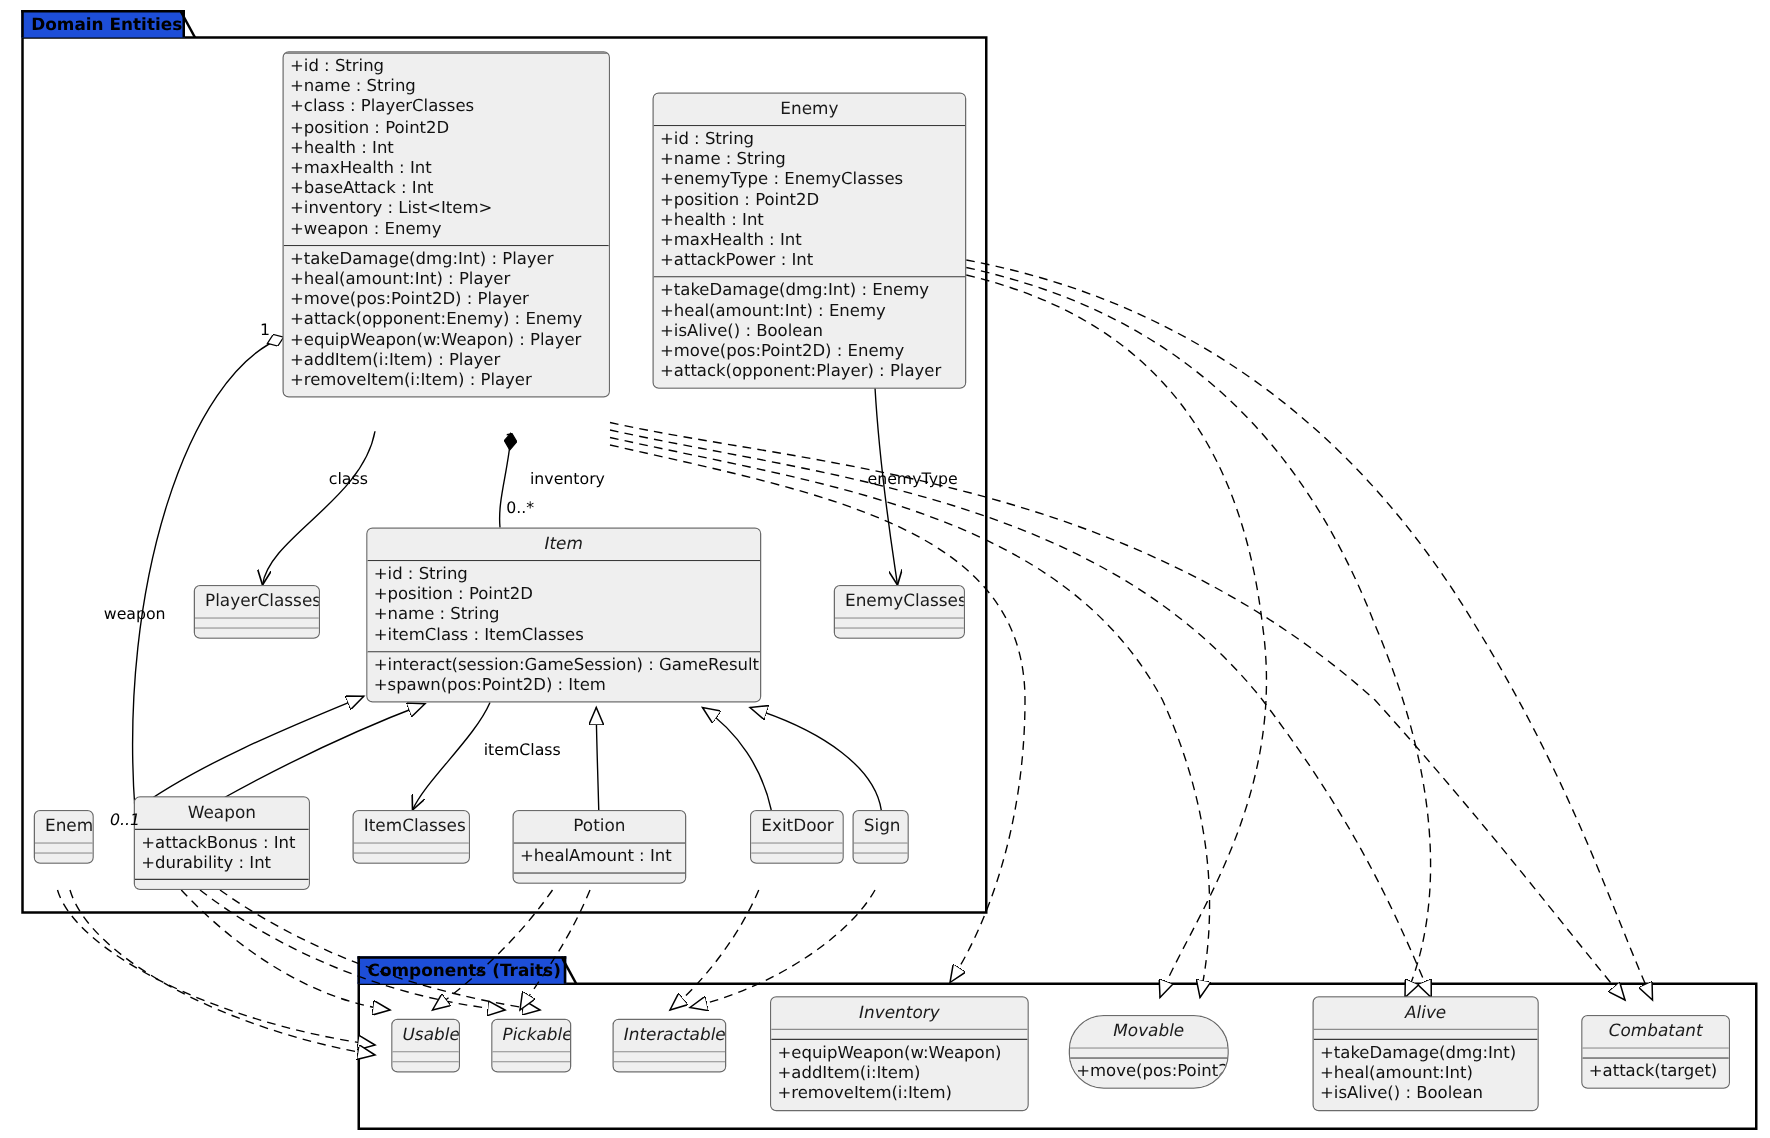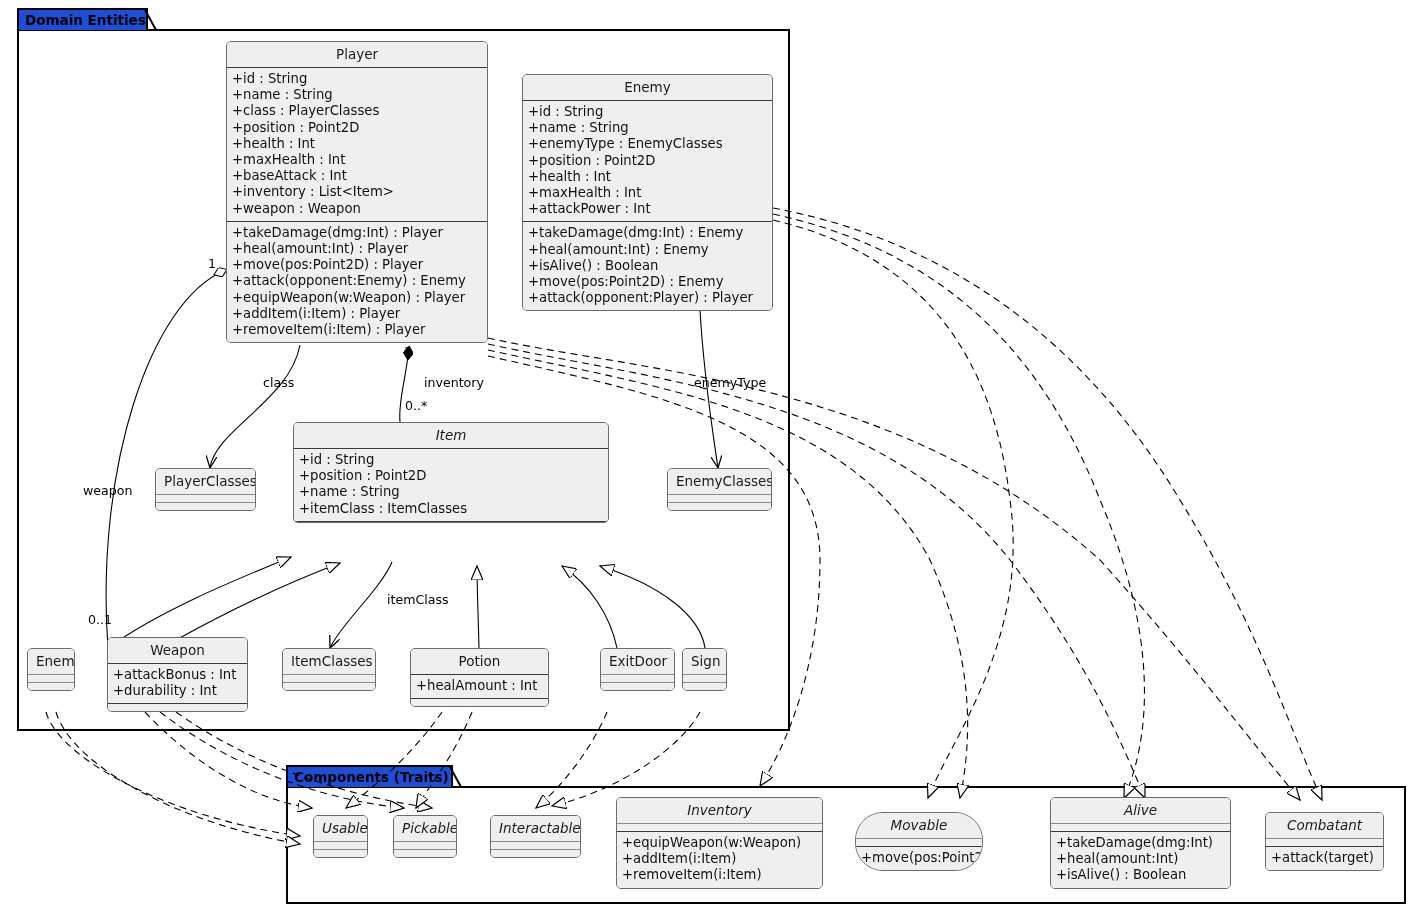--- a/index.html
+++ b/index.html
@@ -113,32 +113,31 @@
       <path d="M442,712 C410,758 370,790 346,808" marker-end="url(#hollowTri)"></path>
       <path d="M472,712 C452,760 428,788 416,808" marker-end="url(#hollowTri)"></path>
 
       <path d="M607,712 C590,752 560,788 536,808" marker-end="url(#hollowTri)"></path>
 
       <path d="M700,712 C680,748 620,790 552,806" marker-end="url(#hollowTri)"></path>
     </g>
   </svg>
 
   <div class="cls" style="left:226px;top:41px;width:262px;">
-    <div class="title">Player</div>
     <div class="sep"></div>
     <div class="comp">
       <div class="row">+id : String</div>
       <div class="row">+name : String</div>
       <div class="row">+class : PlayerClasses</div>
       <div class="row">+position : Point2D</div>
       <div class="row">+health : Int</div>
       <div class="row">+maxHealth : Int</div>
       <div class="row">+baseAttack : Int</div>
       <div class="row">+inventory : List&lt;Item&gt;</div>
-      <div class="row">+weapon : Weapon</div>
+      <div class="row">+weapon : Enemy</div>
     </div>
     <div class="sep"></div>
     <div class="comp">
       <div class="row">+takeDamage(dmg:Int) : Player</div>
       <div class="row">+heal(amount:Int) : Player</div>
       <div class="row">+move(pos:Point2D) : Player</div>
       <div class="row">+attack(opponent:Enemy) : Enemy</div>
       <div class="row">+equipWeapon(w:Weapon) : Player</div>
       <div class="row">+addItem(i:Item) : Player</div>
       <div class="row">+removeItem(i:Item) : Player</div>
@@ -170,20 +169,24 @@
   <div class="cls" style="left:293px;top:422px;width:316px;">
     <div class="title abs">Item</div>
     <div class="sep"></div>
     <div class="comp">
       <div class="row">+id : String</div>
       <div class="row">+position : Point2D</div>
       <div class="row">+name : String</div>
       <div class="row">+itemClass : ItemClasses</div>
     </div>
     <div class="sep"></div>
+    <div class="comp">
+      <div class="row">+interact(session:GameSession) : GameResult</div>
+      <div class="row">+spawn(pos:Point2D) : Item</div>
+    </div>
   </div>
 
   <div class="cls" style="left:155px;top:468px;width:101px;">
     <div class="title">PlayerClasses</div>
     <div class="sep thin"></div>
     <div class="comp empty"></div>
     <div class="sep thin"></div>
     <div class="comp empty"></div>
   </div>
 
@@ -310,21 +313,21 @@
     <div class="title abs">Combatant</div>
     <div class="sep thin"></div>
     <div class="comp empty"></div>
     <div class="sep"></div>
     <div class="comp">
       <div class="row">+attack(target)</div>
     </div>
   </div>
 
   <div class="elbl" style="left:208px;top:256px;">1</div>
-  <div class="elbl" style="left:88px;top:612px;">0..1</div>
+  <div class="elbl" style="left:88px;top:648px;font-style:italic;">0..1</div>
   <div class="elbl" style="left:83px;top:483px;">weapon</div>
   <div class="elbl" style="left:263px;top:375px;">class</div>
   <div class="elbl" style="left:404px;top:344px;">1</div>
   <div class="elbl" style="left:424px;top:375px;">inventory</div>
   <div class="elbl" style="left:405px;top:398px;">0..*</div>
   <div class="elbl" style="left:694px;top:375px;">enemyType</div>
   <div class="elbl" style="left:387px;top:592px;">itemClass</div>
 
 </div>
 

